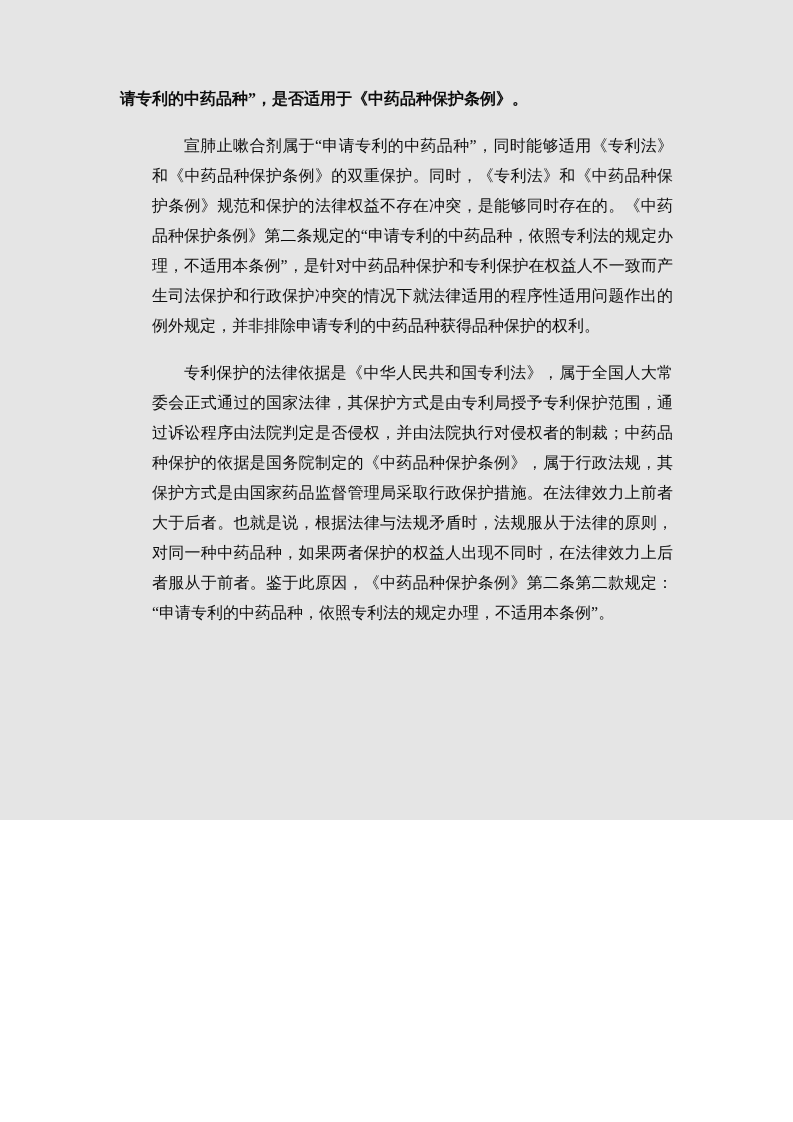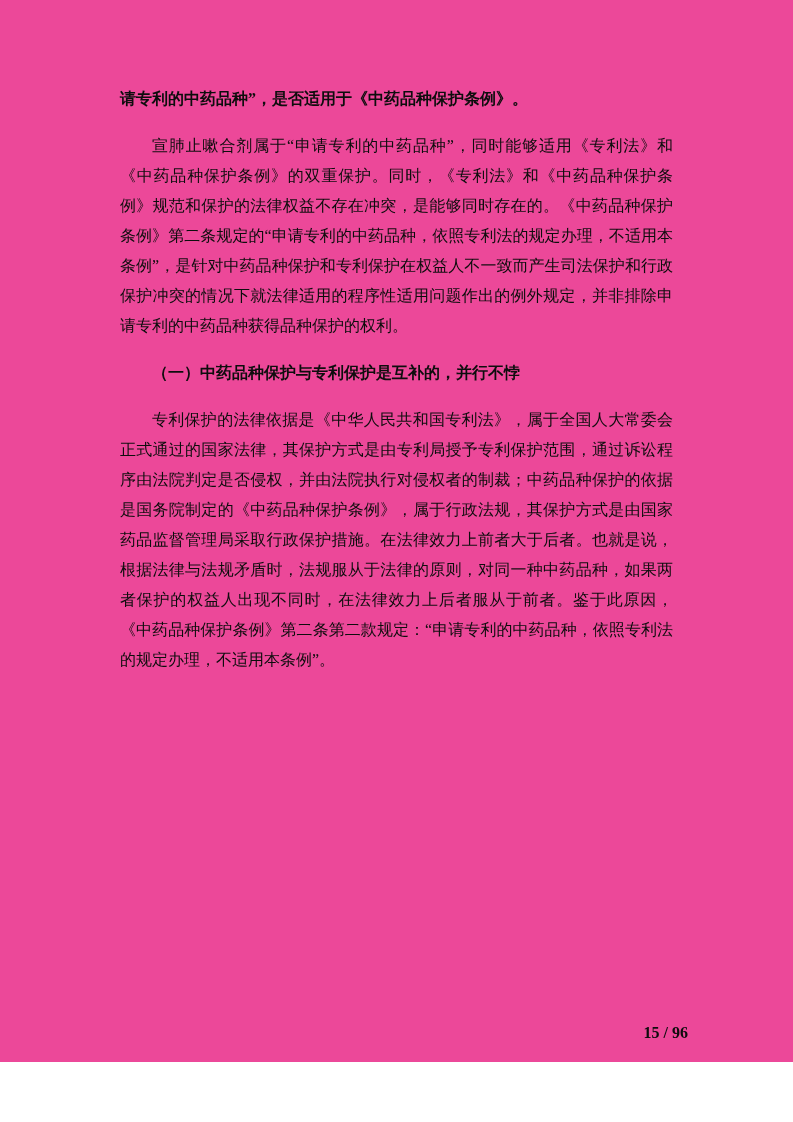--- a/index.html
+++ b/index.html
@@ -3,22 +3,22 @@
 <meta charset="utf-8">
 <style>
   html, body {
     margin: 0;
     padding: 0;
     background: #ffffff;
   }
   .page {
     position: relative;
     width: 793px;
-    height: 1062px;
-    background: #ec4899;
+    height: 820px;
+    background: #e5e5e5;
     overflow: hidden;
     font-family: "Liberation Serif", "DejaVu Serif", serif;
     color: #0d0d0d;
   }
   .content {
     position: absolute;
     left: 120px;
     top: 84px;
     width: 553px;
     font-size: 16px;
@@ -32,20 +32,21 @@
     font-weight: bold;
     text-align: left;
   }
   .heading {
     font-weight: bold;
     text-indent: 2em;
     text-align: left;
   }
   .par {
     text-indent: 2em;
+    margin-left: 32px;
   }
   .wide {
     width: 588px; 
   }
   .footer {
     position: absolute;
     top: 1024px;
     left: 120px;
     width: 568px;
     text-align: right;
@@ -55,17 +56,16 @@
     color: #0d0d0d;
   }
 </style>
 </head>
 <body>
 
 <div class="page">
   <div class="content">
     <div class="block lead">请专利的中药品种”，是否适用于《中药品种保护条例》。</div>
     <div class="block par">宣肺止嗽合剂属于“申请专利的中药品种”，同时能够适用《专利法》和《中药品种保护条例》的双重保护。同时，《专利法》和《中药品种保护条例》规范和保护的法律权益不存在冲突，是能够同时存在的。《中药品种保护条例》第二条规定的“申请专利的中药品种，依照专利法的规定办理，不适用本条例”，是针对中药品种保护和专利保护在权益人不一致而产生司法保护和行政保护冲突的情况下就法律适用的程序性适用问题作出的例外规定，并非排除申请专利的中药品种获得品种保护的权利。</div>
-    <div class="block heading">（一）中药品种保护与专利保护是互补的，并行不悖</div>
     <div class="block par">专利保护的法律依据是《中华人民共和国专利法》，属于全国人大常委会正式通过的国家法律，其保护方式是由专利局授予专利保护范围，通过诉讼程序由法院判定是否侵权，并由法院执行对侵权者的制裁；中药品种保护的依据是国务院制定的《中药品种保护条例》，属于行政法规，其保护方式是由国家药品监督管理局采取行政保护措施。在法律效力上前者大于后者。也就是说，根据法律与法规矛盾时，法规服从于法律的原则，对同一种中药品种，如果两者保护的权益人出现不同时，在法律效力上后者服从于前者。鉴于此原因，《中药品种保护条例》第二条第二款规定：“申请专利的中药品种，依照专利法的规定办理，不适用本条例”。</div>
   </div>
   <div class="footer">15 / 96</div>
 </div>
 
 </body></html>

